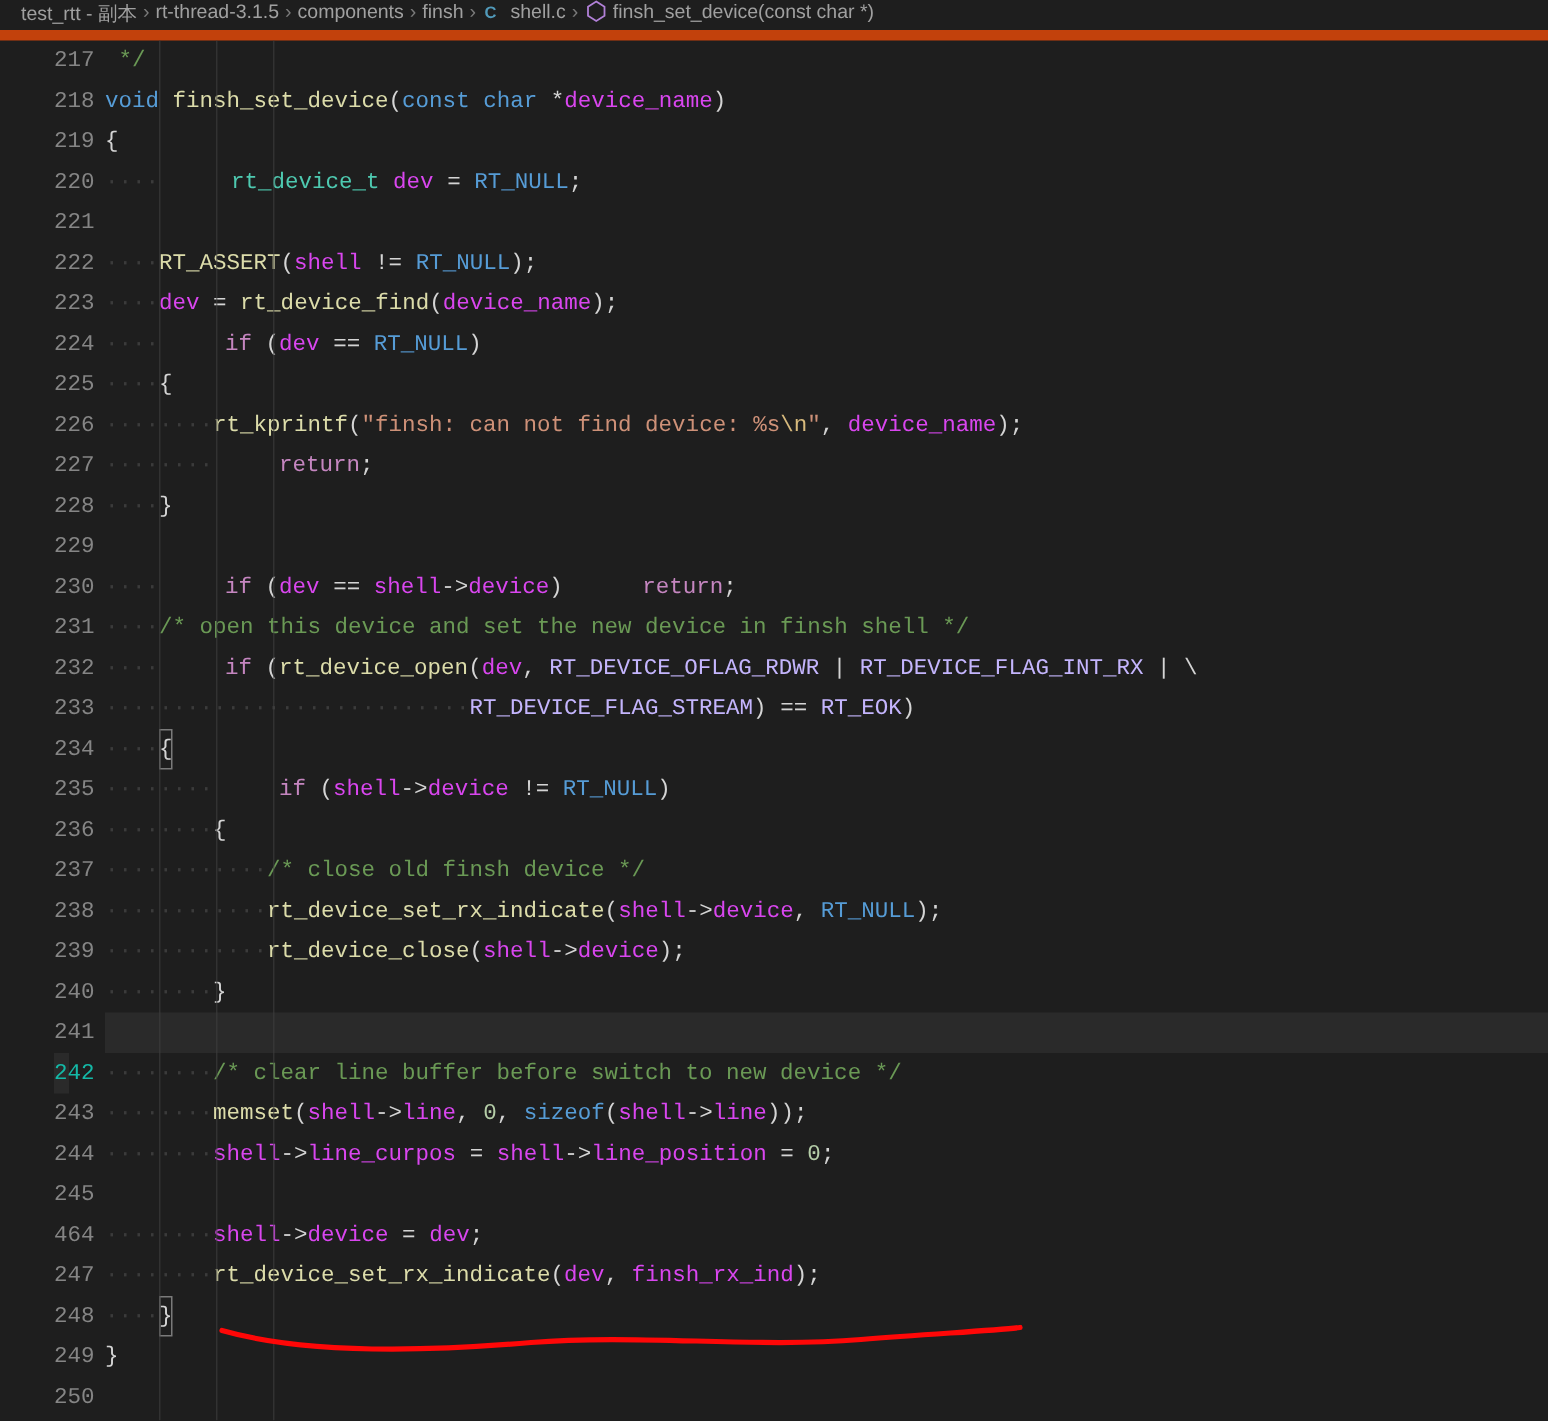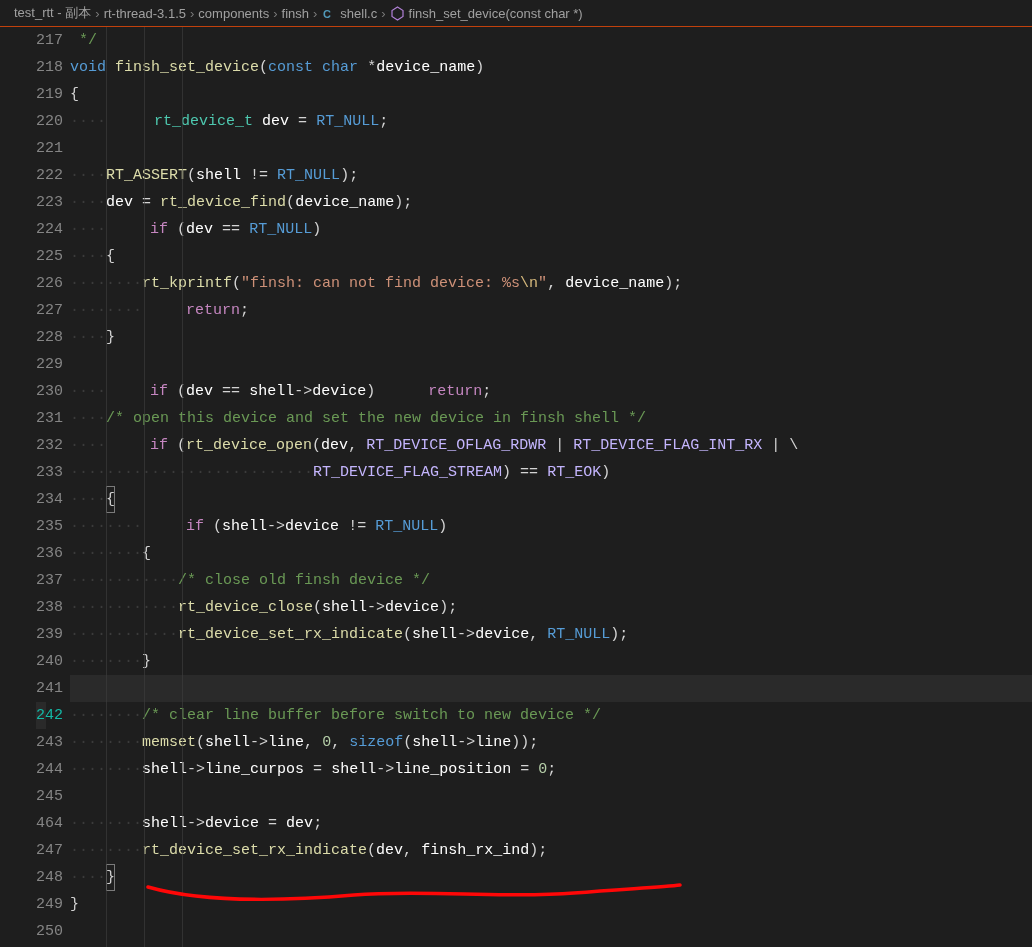--- a/index.html
+++ b/index.html
@@ -1,31 +1,31 @@
 <!DOCTYPE html>
 <html><head>
 <meta charset="utf-8">
 <style>
   * { margin:0; padding:0; box-sizing:border-box; }
   html,body { width:1032px; height:947px; background:#1e1e1e; font-family:Consolas,'Courier New',monospace; font-size:15px; color:#d4d4d4; overflow:hidden; }
-  .breadcrumbs { height:27px; padding:0 14px; display:flex; align-items:center; gap:4px; font-size:13px; color:#a0a0a0; border-bottom:1px solid #c2410c; font-family:"Segoe UI",Arial,sans-serif; }
+  .breadcrumbs { height:27px; padding:0 14px; display:flex; gap:4px; font-size:13px; color:#a0a0a0; border-bottom:7px solid #c2410c; font-family:"Segoe UI",Arial,sans-serif; }
   .crumb { white-space:nowrap; }
   .sep { color:#7a7a7a; }
   .ficon { display:inline-block; width:15px; height:15px; text-align:center; vertical-align:middle; }
   .editor { display:flex; height:calc(100% - 27px); }
   .gutter { width:64px; text-align:right; padding-right:18px; color:#858585; user-select:none; font-size:15px; line-height:27px;padding-left:36px; }
   .code { flex:1; position:relative; padding-left:6px; }
   .line { height:27px; line-height:27px; white-space:pre; font-size:15px; }
   .gline { height:27px; }
   .hl { background:#2a2a2a; }
   .gutter .hl { color:#14b8a6; }
   
   .kw  { color:#569cd6; }   
   .fn  { color:#dcdcaa; }   
-  .id  { color:#ffffff; }   
+  .id  { color:#d946ef; }   
   .typ { color:#4ec9b0;padding-left:48px; }   
   .cmt { color:#6a9955; }   
   .str { color:#ce9178; }   
   .op  { color:#d4d4d4; }   
   .esc { color:#d7ba7d; }   
   .con { color:#c4b5fd; }   
   .num { color:#b5cea8; }
   .mag { color:#c586c0;padding-left:44px; }   
   .ws  { color:#3b3b3b; }   
   .boxcur { outline:1px solid #7a7a7a; outline-offset:-1px; display:inline-block; }
@@ -111,22 +111,22 @@
     <div class="line"><span class="ws">····</span><span class="op">}</span></div>
     <div class="line"><span></span></div>
     <div class="line"><span class="ws">····</span><span class="mag">if</span><span> </span><span class="op">(</span><span class="id">dev</span><span class="ws"> </span><span class="op">==</span><span class="ws"> </span><span class="id">shell</span><span class="op">-&gt;</span><span class="id">device</span><span class="op">)</span><span> </span><span class="mag">return</span><span class="op">;</span></div>
     <div class="line"><span class="ws">····</span><span class="cmt">/* open this device and set the new device in finsh shell */</span></div>
     <div class="line"><span class="ws">····</span><span class="mag">if</span><span> </span><span class="op">(</span><span class="fn">rt_device_open</span><span class="op">(</span><span class="id">dev</span><span class="op">,</span><span> </span><span class="con">RT_DEVICE_OFLAG_RDWR</span><span> </span><span class="op">|</span><span> </span><span class="con">RT_DEVICE_FLAG_INT_RX</span><span> </span><span class="op">|</span><span> </span><span class="op">\</span></div>
     <div class="line"><span class="ws">···························</span><span class="con">RT_DEVICE_FLAG_STREAM</span><span class="op">)</span><span> </span><span class="op">==</span><span> </span><span class="con">RT_EOK</span><span class="op">)</span></div>
     <div class="line"><span class="ws">····</span><span class="op boxcur">{</span></div>
     <div class="line"><span class="ws">········</span><span class="mag">if</span><span> </span><span class="op">(</span><span class="id">shell</span><span class="op">-&gt;</span><span class="id">device</span><span class="ws"> </span><span class="op">!=</span><span class="ws"> </span><span class="kw">RT_NULL</span><span class="op">)</span></div>
     <div class="line"><span class="ws">········</span><span class="op">{</span></div>
     <div class="line"><span class="ws">············</span><span class="cmt">/* close old finsh device */</span></div>
+    <div class="line"><span class="ws">············</span><span class="fn">rt_device_set_rx_indicate</span><span class="op">(</span><span class="id">shell</span><span class="op">-&gt;</span><span class="id">device</span><span class="op">,</span><span> </span><span class="kw">RT_NULL</span><span class="op">)</span><span class="op">;</span></div>
     <div class="line"><span class="ws">············</span><span class="fn">rt_device_close</span><span class="op">(</span><span class="id">shell</span><span class="op">-&gt;</span><span class="id">device</span><span class="op">)</span><span class="op">;</span></div>
-    <div class="line"><span class="ws">············</span><span class="fn">rt_device_set_rx_indicate</span><span class="op">(</span><span class="id">shell</span><span class="op">-&gt;</span><span class="id">device</span><span class="op">,</span><span> </span><span class="kw">RT_NULL</span><span class="op">)</span><span class="op">;</span></div>
     <div class="line"><span class="ws">········</span><span class="op">}</span></div>
     <div class="line hl"><span></span></div>
     <div class="line"><span class="ws">········</span><span class="cmt">/* clear line buffer before switch to new device */</span></div>
     <div class="line"><span class="ws">········</span><span class="fn">memset</span><span class="op">(</span><span class="id">shell</span><span class="op">-&gt;</span><span class="id">line</span><span class="op">,</span><span> </span><span class="num">0</span><span class="op">,</span><span> </span><span class="kw">sizeof</span><span class="op">(</span><span class="id">shell</span><span class="op">-&gt;</span><span class="id">line</span><span class="op">)</span><span class="op">)</span><span class="op">;</span></div>
     <div class="line"><span class="ws">········</span><span class="id">shell</span><span class="op">-&gt;</span><span class="id">line_curpos</span><span> </span><span class="op">=</span><span> </span><span class="id">shell</span><span class="op">-&gt;</span><span class="id">line_position</span><span> </span><span class="op">=</span><span> </span><span class="num">0</span><span class="op">;</span></div>
     <div class="line"><span></span></div>
     <div class="line"><span class="ws">········</span><span class="id">shell</span><span class="op">-&gt;</span><span class="id">device</span><span> </span><span class="op">=</span><span> </span><span class="id">dev</span><span class="op">;</span></div>
     <div class="line"><span class="ws">········</span><span class="fn">rt_device_set_rx_indicate</span><span class="op">(</span><span class="id">dev</span><span class="op">,</span><span> </span><span class="id">finsh_rx_ind</span><span class="op">)</span><span class="op">;</span></div>
     <div class="line"><span class="ws">····</span><span class="op boxcur">}</span></div>
     <div class="line"><span class="op">}</span></div>

